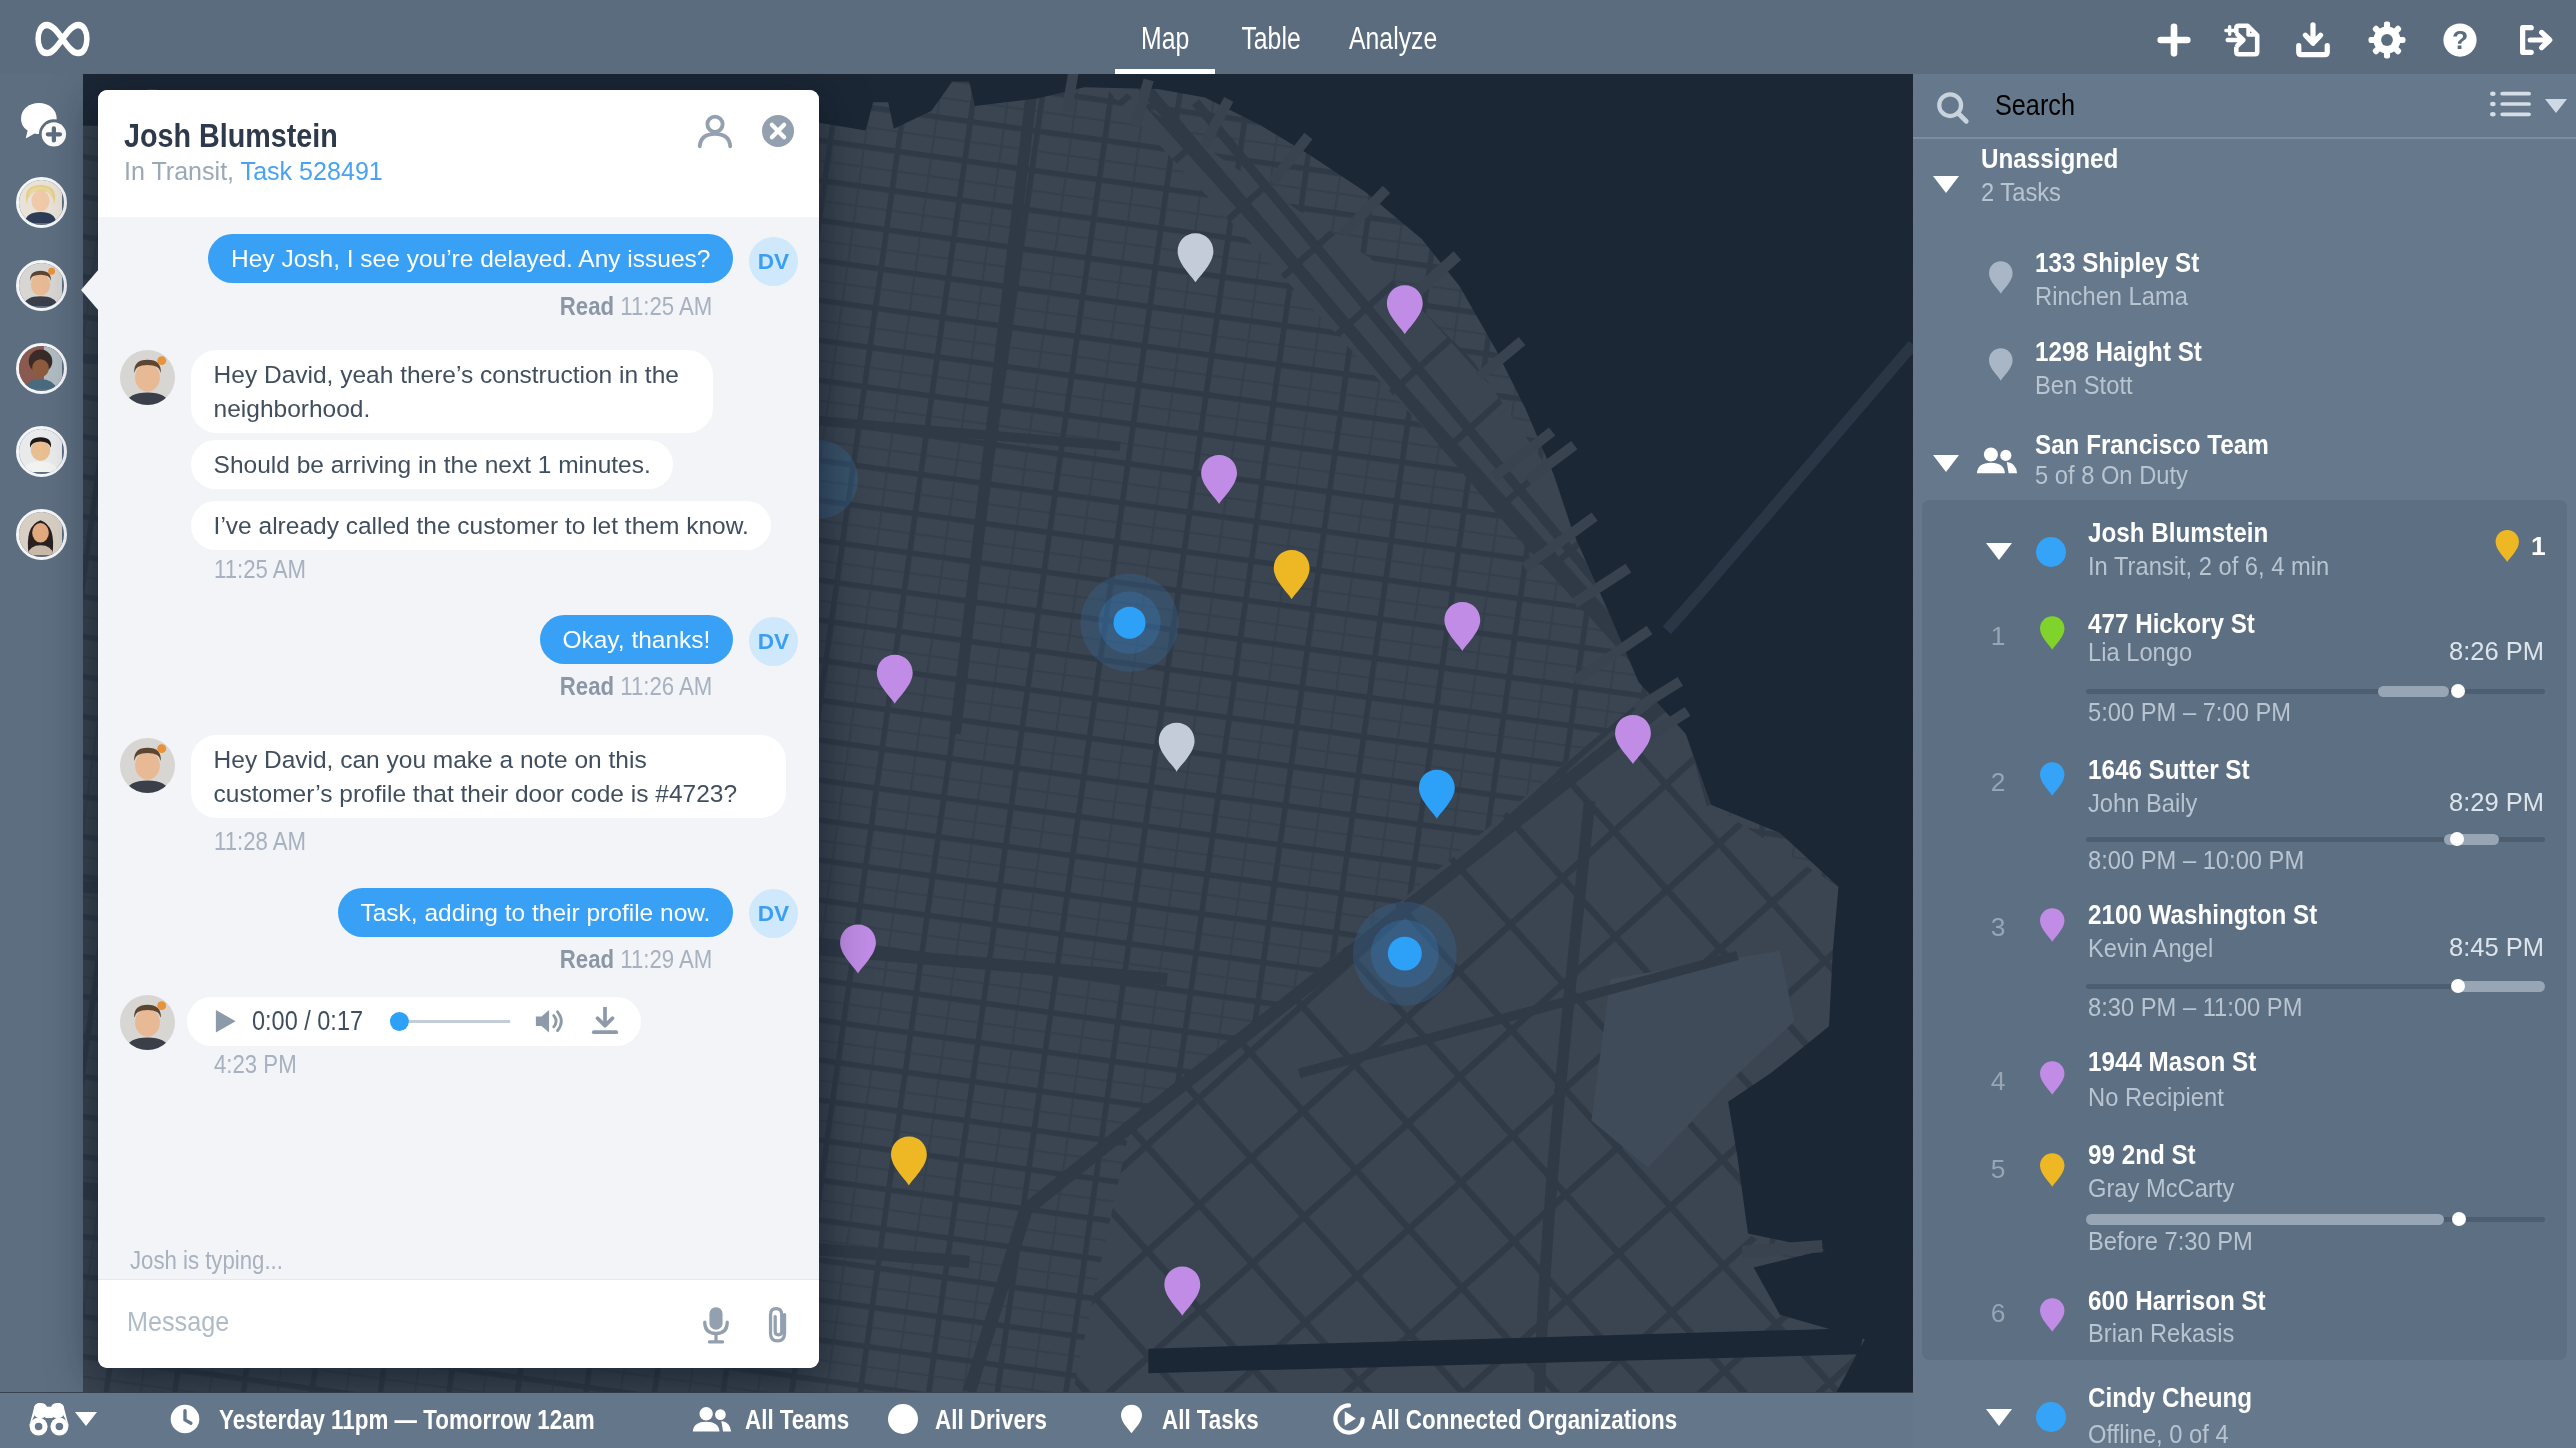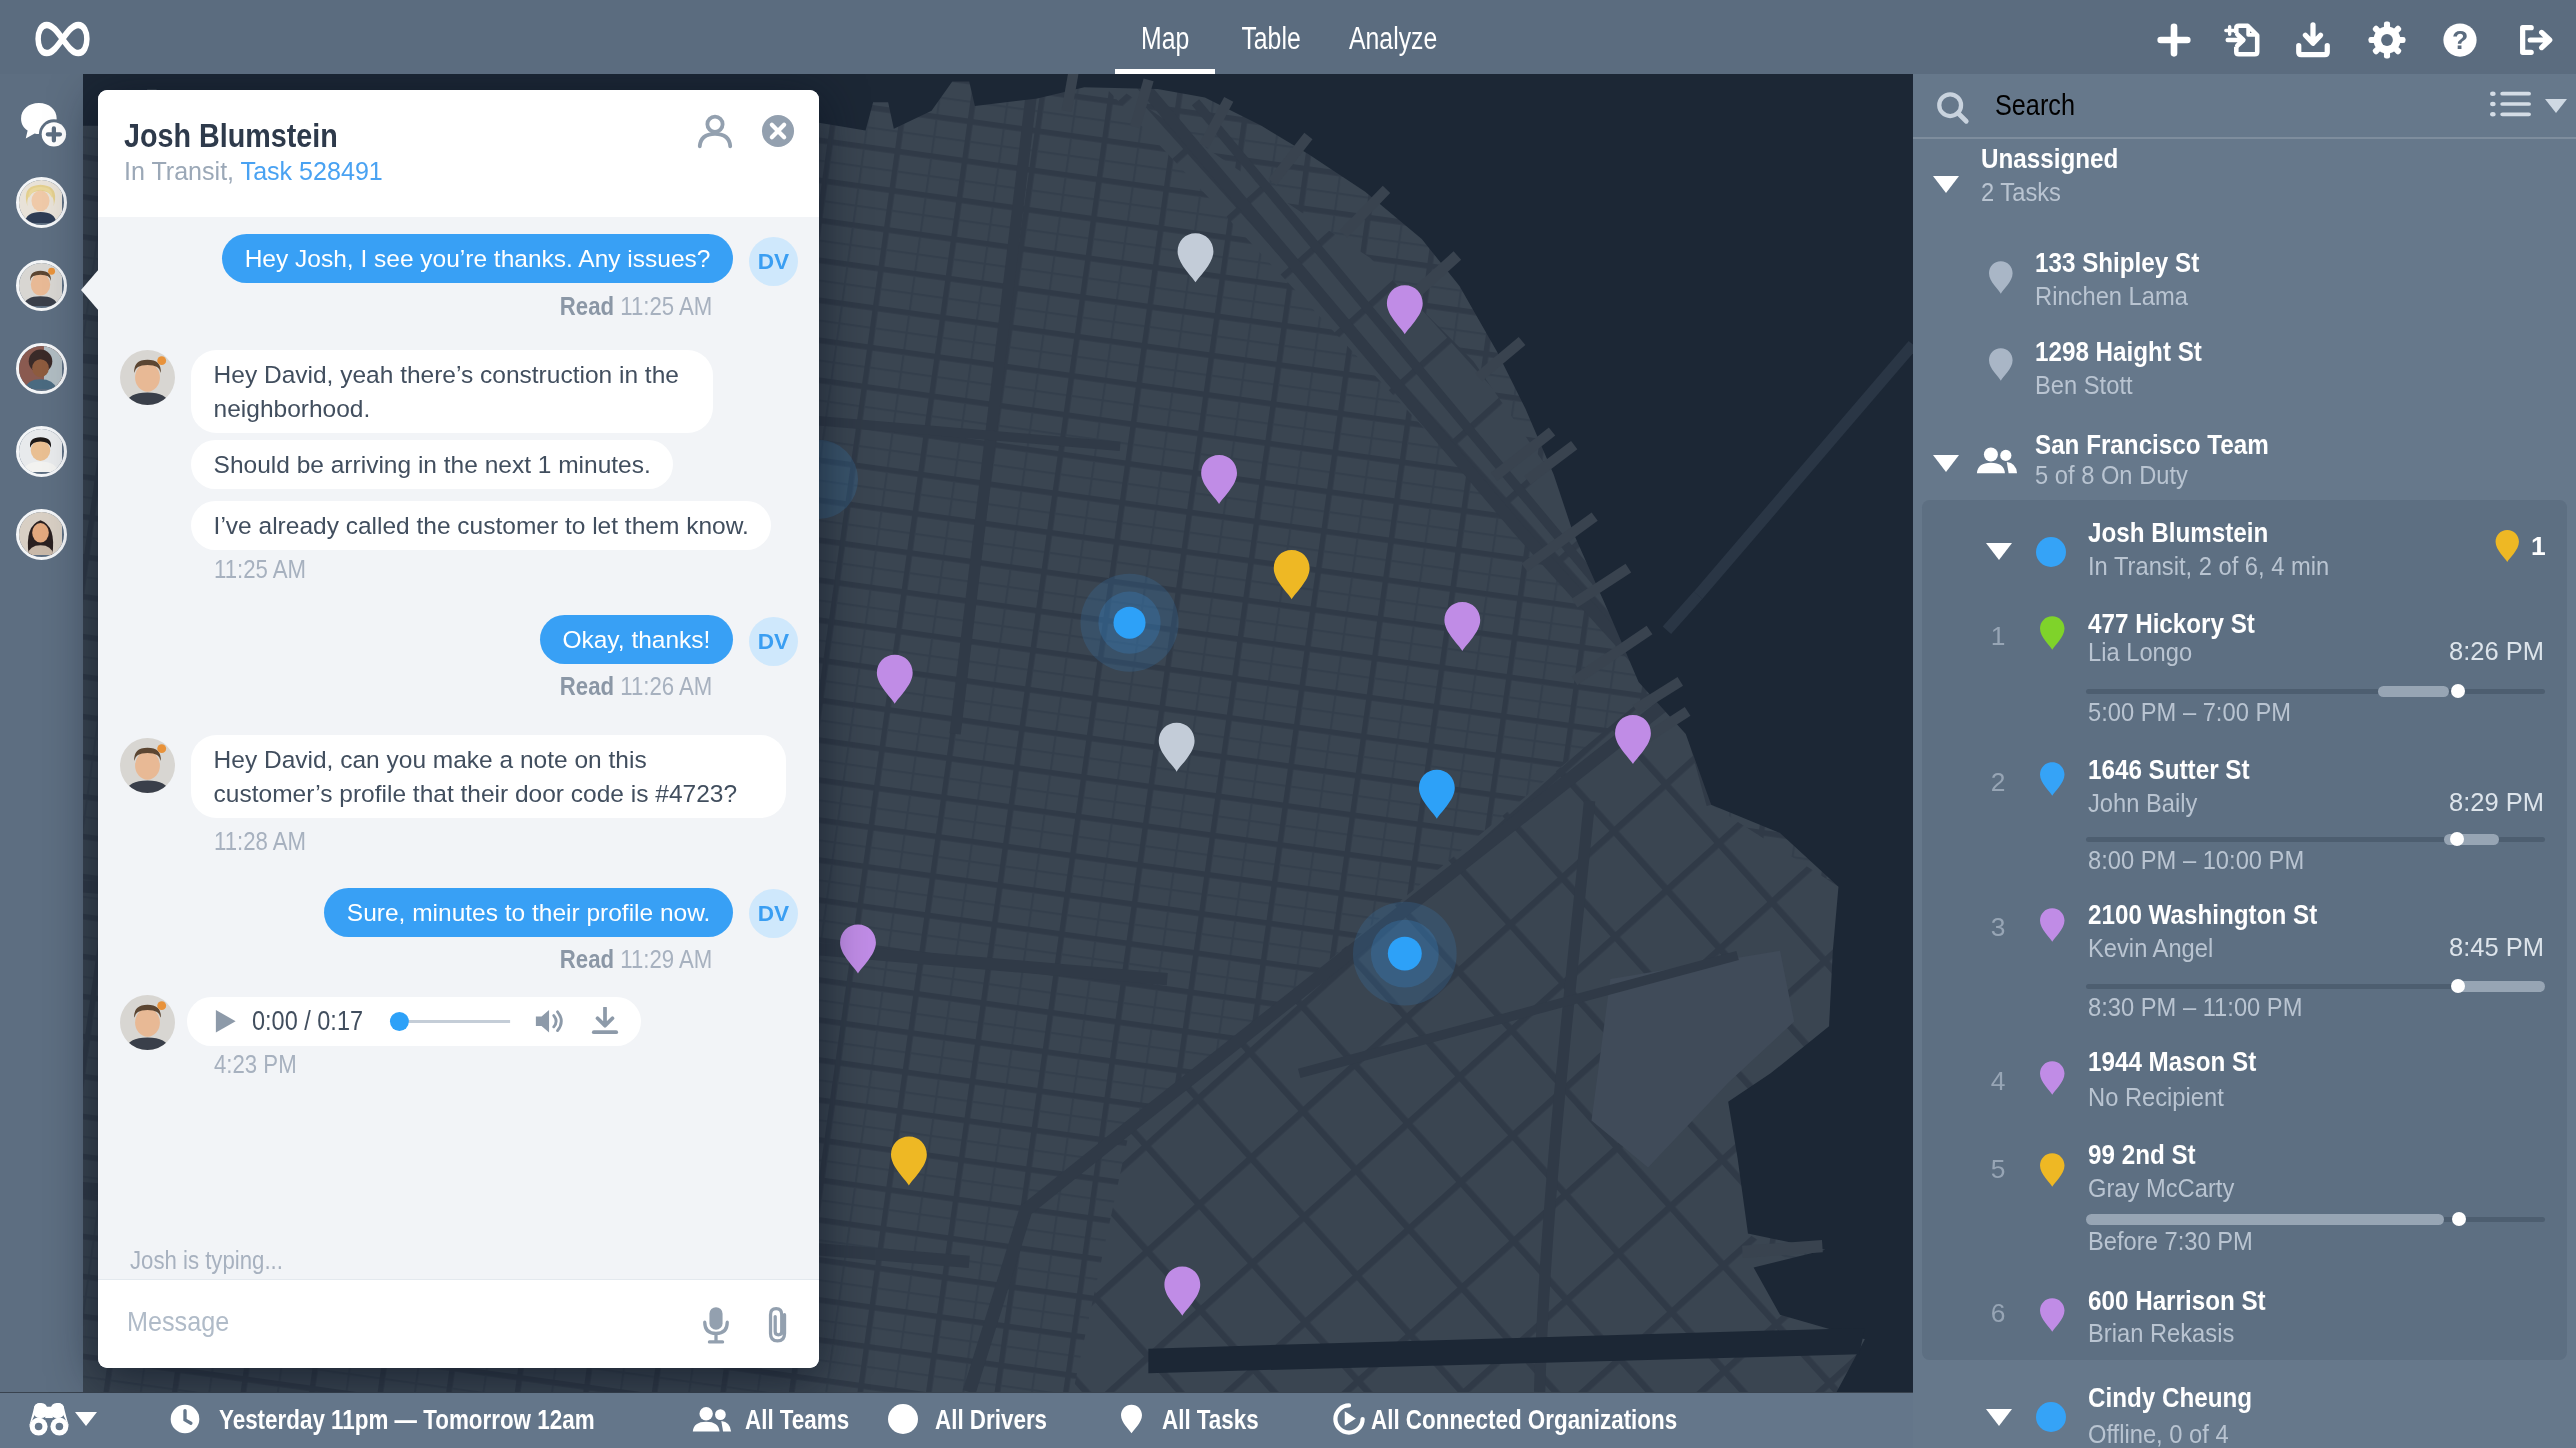--- a/index.html
+++ b/index.html
@@ -248,21 +248,21 @@
   <div id="chatsub"><span class="sx">In Transit, <b>Task 528491</b></span></div>
   <svg class="abs" style="left:597px;top:21px" width="40" height="40" viewBox="0 0 42 42">
         <circle cx="21" cy="14" r="8" fill="none" stroke="#93a0af" stroke-width="4"></circle>
         <path d="M5 37 Q6 24 21 24 Q36 24 37 37" fill="none" stroke="#93a0af" stroke-width="4" stroke-linecap="round"></path>
       </svg>
   <svg class="abs" style="left:663px;top:23.6px" width="34" height="34" viewBox="0 0 36 36">
         <circle cx="18" cy="18" r="17" fill="#93a0af"></circle>
         <path d="M11.5 11.5 L24.5 24.5 M24.5 11.5 L11.5 24.5" stroke="#fff" stroke-width="4.5" stroke-linecap="round"></path>
       </svg>
 </div>
-<div class="bub out" style="top:144px">Hey Josh, I see you’re thanks. Any issues?</div>
+<div class="bub out" style="top:144px">Hey Josh, I see you’re delayed. Any issues?</div>
 <div class="dv" style="top:147px">DV</div>
 <div class="read" style="top:202px"><span class="sx"><b>Read</b> 11:25 AM</span></div>
 <div class="cav" style="top:260px"><svg width="55" height="55" viewBox="0 0 62 62">
         <rect width="62" height="62" fill="#d8d6d2"></rect>
         <ellipse cx="31" cy="31" rx="14" ry="16" fill="#e8b995"></ellipse>
         <path d="M16 26 Q15 11 31 11 Q47 11 46 26 Q45 17 31 17 Q17 17 16 26 Z" fill="#5c4632"></path>
         <path d="M6 62 Q9 48 31 48 Q53 48 56 62 Z" fill="#3a3f4a"></path>
         <circle cx="47" cy="12" r="5" fill="#e8923a"></circle>
       </svg></div>
 <div class="bub in wrap" style="top:260px;width:522px">Hey David, yeah there’s construction in the neighborhood.</div>
@@ -274,21 +274,21 @@
 <div class="read" style="top:582px"><span class="sx"><b>Read</b> 11:26 AM</span></div>
 <div class="cav" style="top:648px"><svg width="55" height="55" viewBox="0 0 62 62">
         <rect width="62" height="62" fill="#d8d6d2"></rect>
         <ellipse cx="31" cy="31" rx="14" ry="16" fill="#e8b995"></ellipse>
         <path d="M16 26 Q15 11 31 11 Q47 11 46 26 Q45 17 31 17 Q17 17 16 26 Z" fill="#5c4632"></path>
         <path d="M6 62 Q9 48 31 48 Q53 48 56 62 Z" fill="#3a3f4a"></path>
         <circle cx="47" cy="12" r="5" fill="#e8923a"></circle>
       </svg></div>
 <div class="bub in wrap" style="top:645px;width:595px">Hey David, can you make a note on this customer’s profile that their door code is #4723?</div>
 <div class="stamp" style="top:737px"><span class="sx">11:28 AM</span></div>
-<div class="bub out" style="top:798px">Sure, minutes to their profile now.</div>
+<div class="bub out" style="top:798px">Task, adding to their profile now.</div>
 <div class="dv" style="top:799px">DV</div>
 <div class="read" style="top:855px"><span class="sx"><b>Read</b> 11:29 AM</span></div>
 <div class="cav" style="top:905px"><svg width="55" height="55" viewBox="0 0 62 62">
         <rect width="62" height="62" fill="#d8d6d2"></rect>
         <ellipse cx="31" cy="31" rx="14" ry="16" fill="#e8b995"></ellipse>
         <path d="M16 26 Q15 11 31 11 Q47 11 46 26 Q45 17 31 17 Q17 17 16 26 Z" fill="#5c4632"></path>
         <path d="M6 62 Q9 48 31 48 Q53 48 56 62 Z" fill="#3a3f4a"></path>
         <circle cx="47" cy="12" r="5" fill="#e8923a"></circle>
       </svg></div>
 <div class="abs" style="left:89px;top:907px;width:454px;height:49px;background:#fff;border-radius:24.5px">

